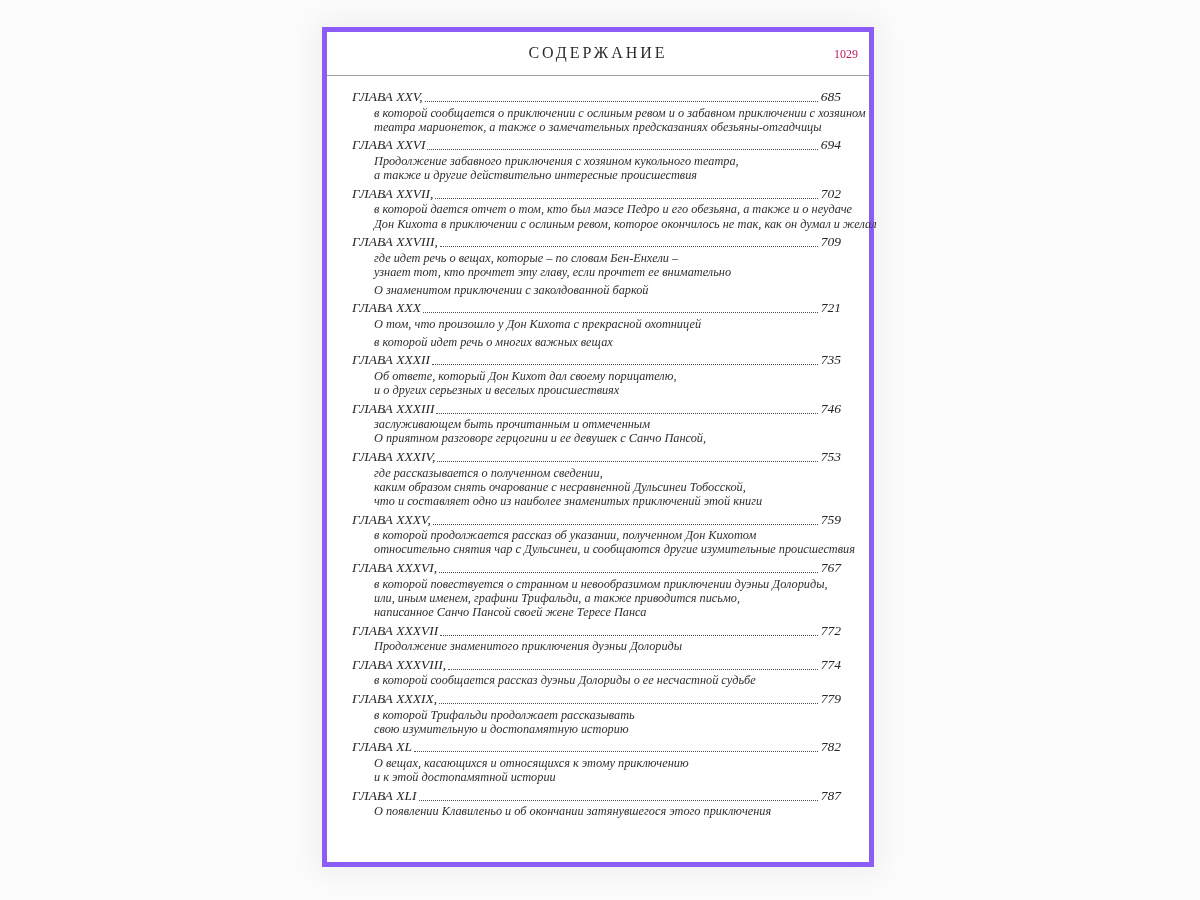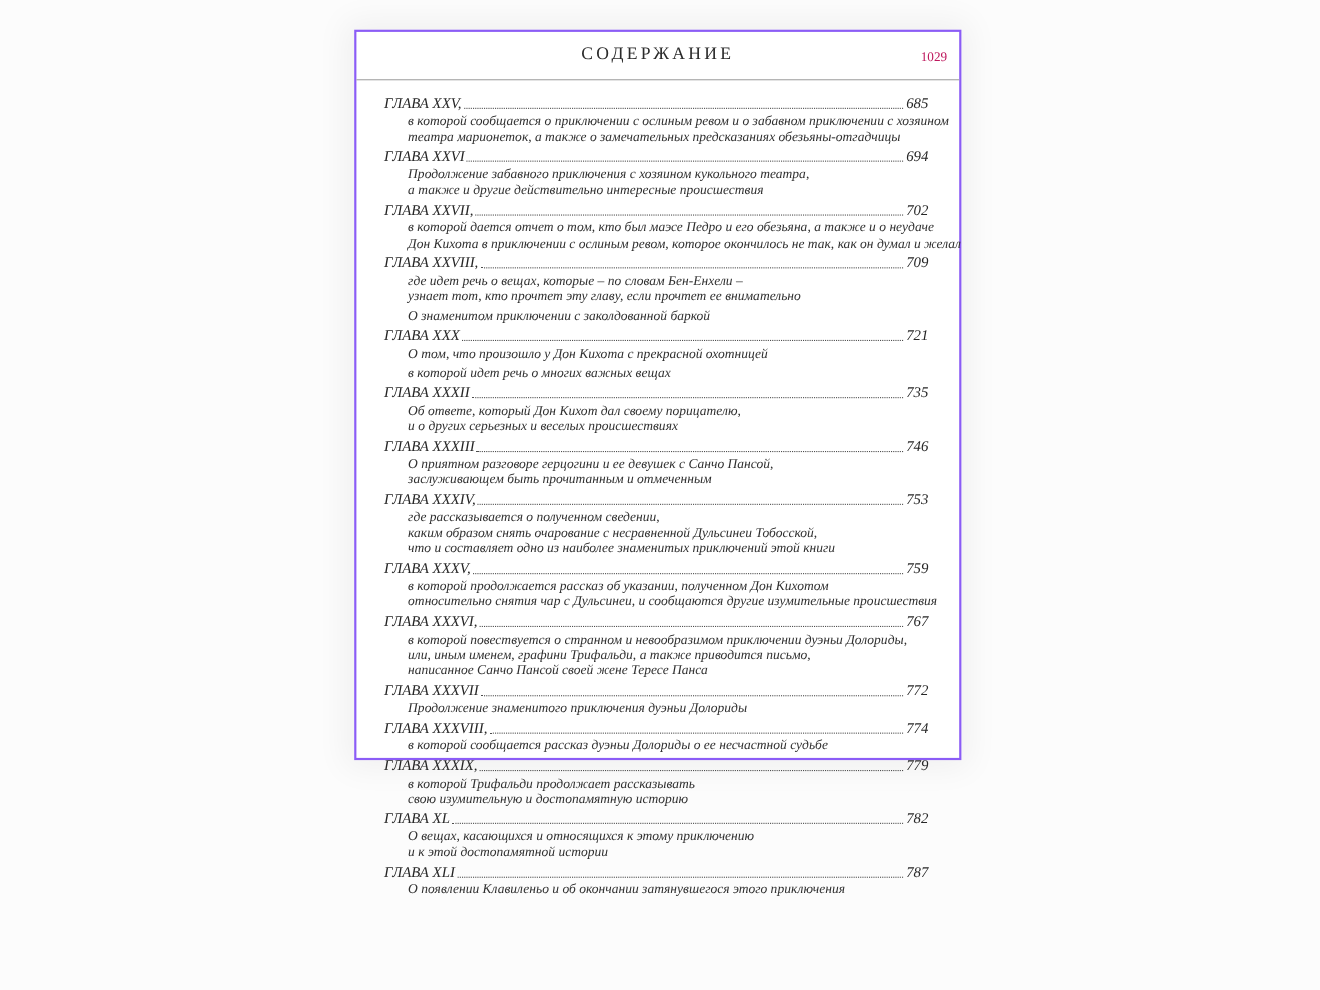--- a/index.html
+++ b/index.html
@@ -10,23 +10,23 @@
     height: 900px;
     background: #fcfcfc;
     font-family: "Liberation Serif", serif;
     overflow: hidden;
   }
   .sheet {
     position: absolute;
     left: 322px;
     top: 27px;
     width: 552px;
-    height: 664px;
+    height: 840px;
     background: #ffffff;
-    border: 2px solid #8b5cf6;
+    border: 5px solid #8b5cf6;
     box-shadow: 0 0 28px 8px rgba(0,0,0,0.05);
   }
   .sheet-header {
     position: relative;
     height: 44px;
     border-bottom: 1px solid #a3a3a3;
   }
   .header-title {
     position: absolute;
     left: 0; right: 0;
@@ -166,22 +166,22 @@
           </div>
   </div>
 
   <div class="entry">
     <div class="title-row">
       <span class="chapter">ГЛАВА XXXIII</span>
       <span class="leader"></span>
       <span class="pnum">746</span>
     </div>
     <div class="desc">
+            <div class="desc-line">заслуживающем быть прочитанным и отмеченным</div>
             <div class="desc-line">О приятном разговоре герцогини и ее девушек с Санчо Пансой,</div>
-            <div class="desc-line">заслуживающем быть прочитанным и отмеченным</div>
           </div>
   </div>
 
   <div class="entry">
     <div class="title-row">
       <span class="chapter">ГЛАВА XXXIV,</span>
       <span class="leader"></span>
       <span class="pnum">753</span>
     </div>
     <div class="desc">

